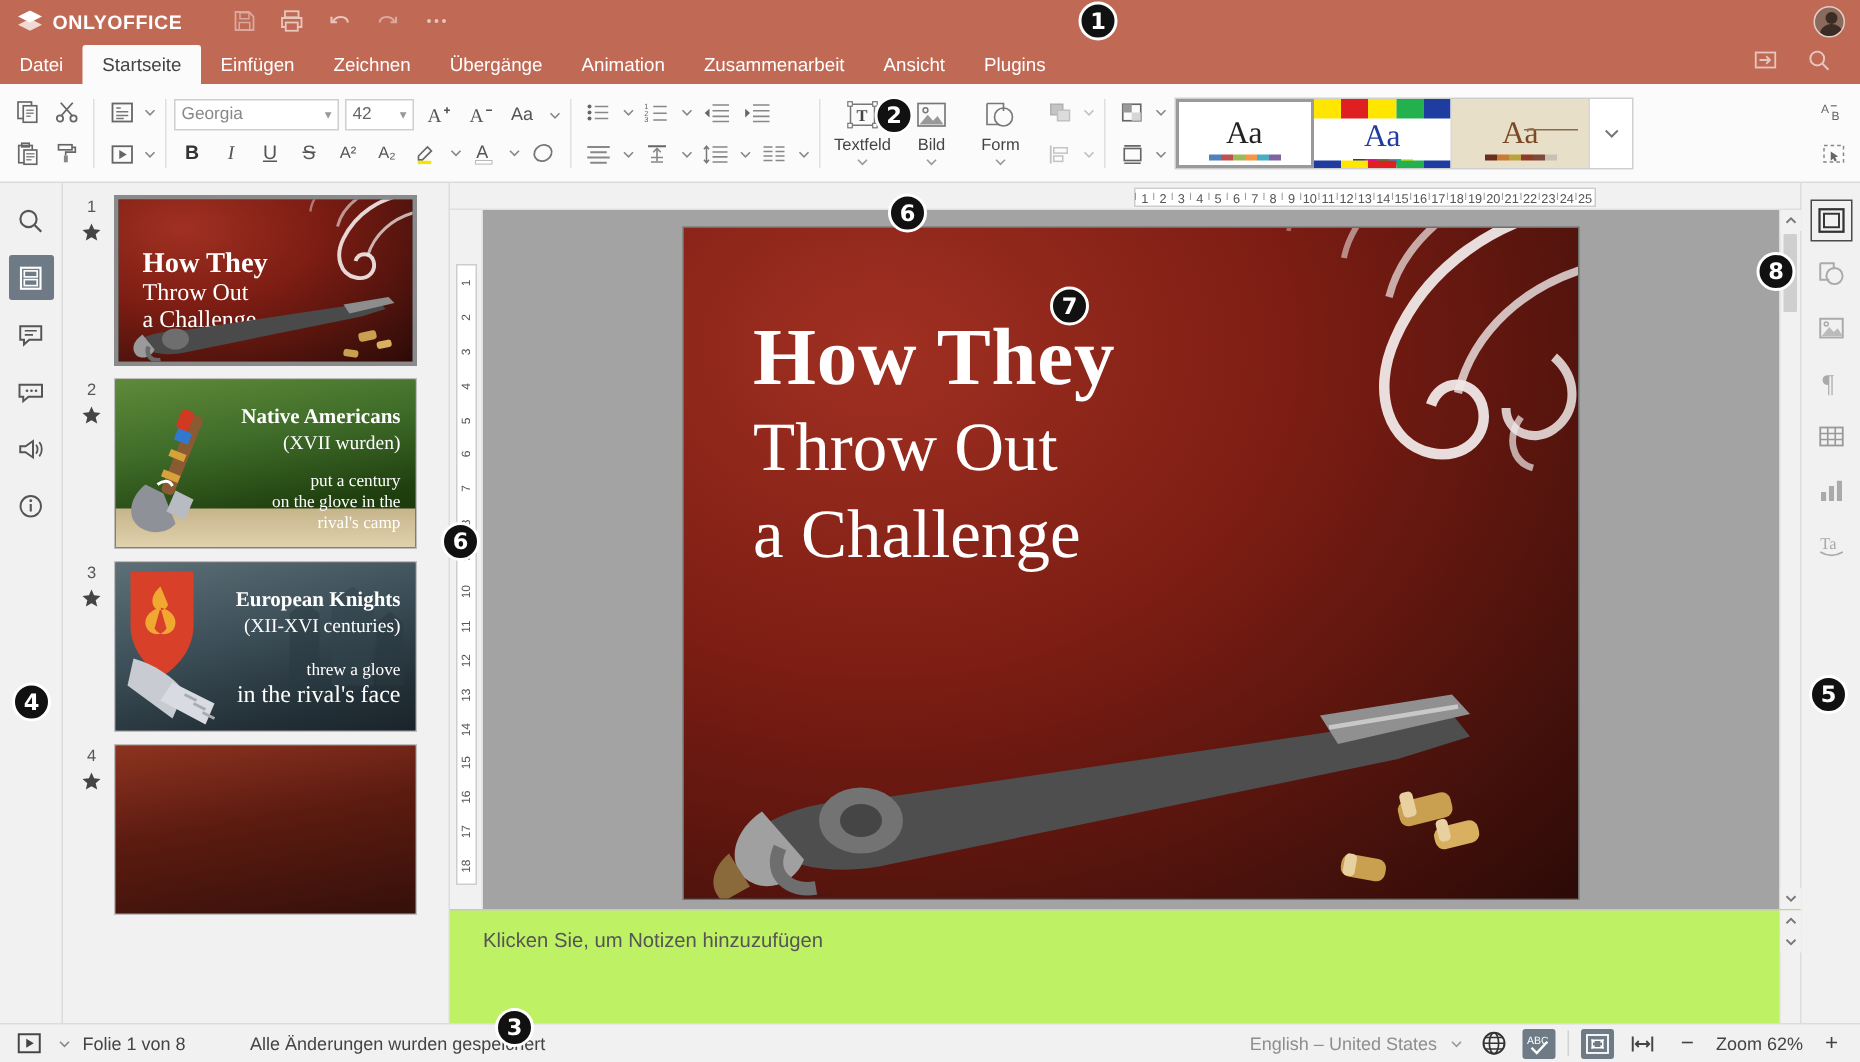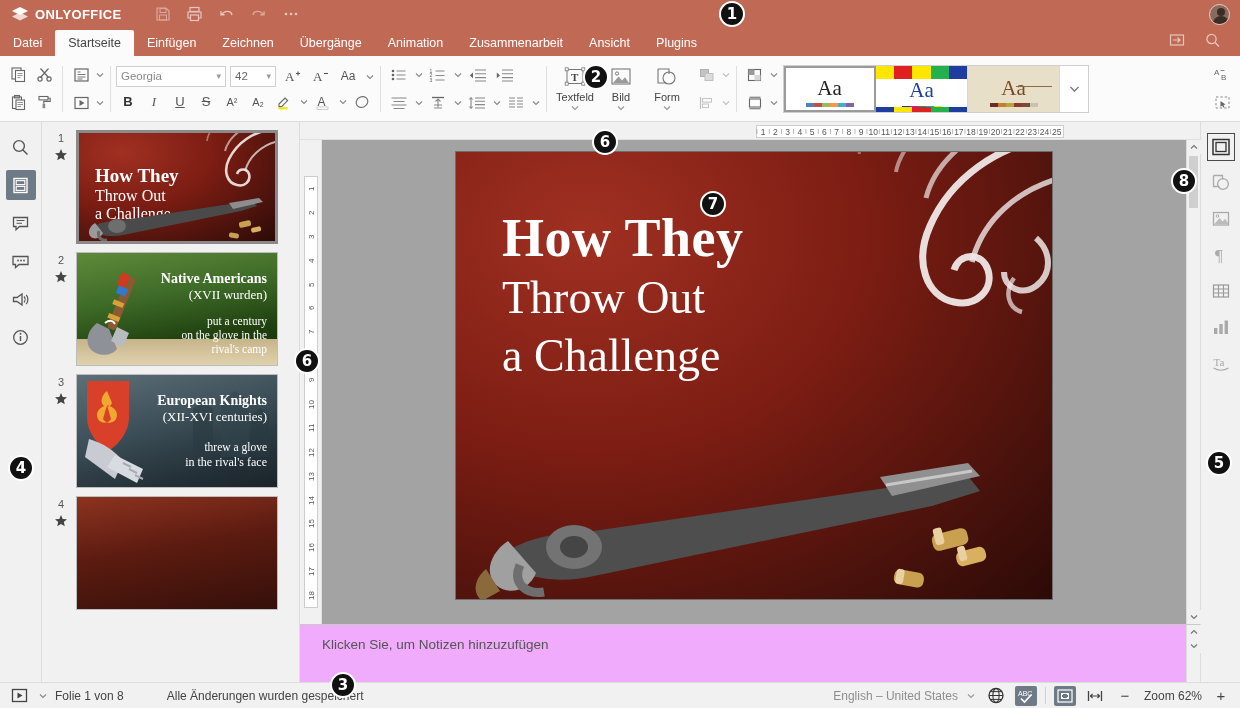--- a/index.html
+++ b/index.html
@@ -195,21 +195,21 @@
   .l3 { font-size:46px; line-height:58px; }
 
   .scroll-v {
     width:14px; background:#f1f1f1; border-left:1px solid #dcdcdc; flex:none;
     display:flex; flex-direction:column; align-items:center; position:relative;
   }
   .sv-arrow { width:14px;height:14px; display:flex;align-items:center;justify-content:center; background:#f1f1f1;}
   .sv-thumb { width:9px; height:52px; background:#cfcfcf; border-radius:1px; margin-top:2px;}
 
   .notes {
-    height:58px; background:#f0abfc; border-top:1px solid #c8c8c8; flex:none;
+    height:76px; background:#bef264; border-top:1px solid #c8c8c8; flex:none;
     display:flex; align-items:flex-start; padding:12px 0 0 22px; position:relative;
   }
   .notes-text { color:#555; font-size:13.5px; }
   .notes-scroll { position:absolute; right:0; top:0; bottom:0; width:14px; background:#f1f1f1;
                   border-left:1px solid #dcdcdc; display:flex; flex-direction:column; align-items:center; }
 
   .rightrail {
     width:40px; background:#f1f1f1; border-left:1px solid #dcdcdc; flex:none;
     display:flex; flex-direction:column; align-items:center; padding-top:12px; gap:10px;
   }
@@ -893,21 +893,21 @@
           <svg style="position:absolute;left:2px;top:2px" width="88" height="108" viewBox="0 0 88 108">
             <path d="M8 4h42v36c0 18-14 30-21 34C22 70 8 58 8 40z" fill="#d8402a"></path>
             <path d="M28 14c-5 4-7 10-4 14 3 3 8 2 9-2M28 28c-8 2-12 8-9 14 3 5 10 5 13 0M28 28c8 2 12 8 9 14-3 5-10 5-13 0" fill="#f0a830"></path>
             <path d="M10 62c14 4 26 12 34 22l-8 18-30-22z" fill="#c8ccd2"></path>
             <path d="M36 78l28 14-6 14-30-16z" fill="#d8dce2"></path>
             <path d="M44 86l8 4M50 92l8 4M56 98l8 4" stroke="#a8acb2" stroke-width="2"></path>
           </svg>
           <div class="thumb-title" style="right:10px;top:18px;font-size:14px;font-weight:bold;">European Knights</div>
           <div class="thumb-title" style="right:10px;top:34px;font-size:13px;">(XII-XVI centuries)</div>
           <div class="thumb-title" style="right:10px;top:66px;font-size:11.5px;">threw a glove</div>
-          <div class="thumb-title" style="right:10px;top:80px;font-size:12px;">in the rival's face</div>
+          <div class="thumb-title" style="right:10px;top:80px;font-size:16px;">in the rival's face</div>
         </div>
       </div>
 
       <div class="thumb-row">
         <div class="thumb-meta">
           <span class="thumb-num">4</span>
           <span>
             <svg width="14" height="14" viewBox="0 0 14 14">
                 <path d="M7 1l1.7 3.9 4.3.4-3.2 2.8 1 4.2L7 10.1 3.2 12.3l1-4.2L1 5.3l4.3-.4z" fill="#444"></path>
               </svg>

